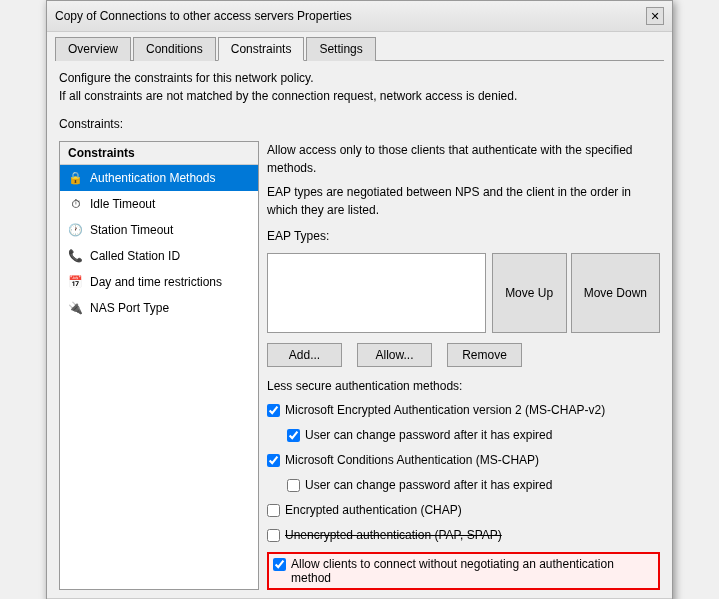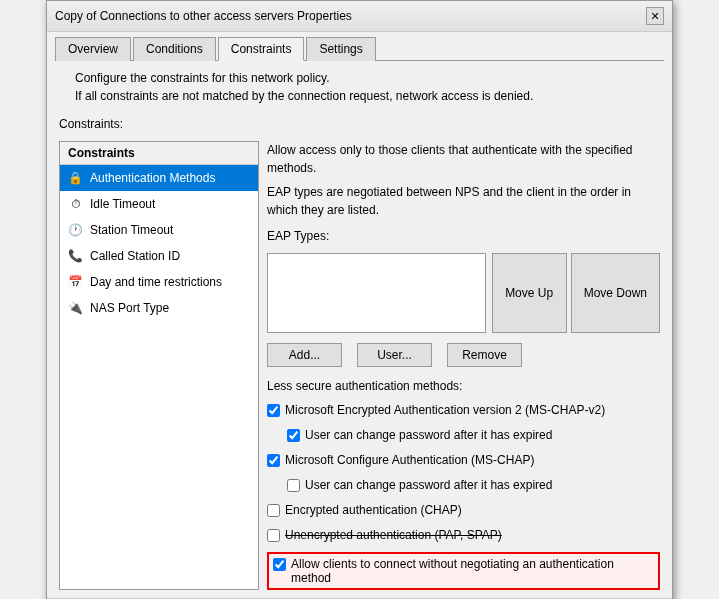--- a/index.html
+++ b/index.html
@@ -5,21 +5,21 @@
     * { box-sizing: border-box; margin: 0; padding: 0; }
     body { font-family: 'Segoe UI', Tahoma, sans-serif; font-size: 12px; background: #f0f0f0; display: flex; justify-content: center; align-items: center; min-height: 100vh; }
     .dialog { width: 627px; min-height: 599px; background: #f0f0f0; border: 1px solid #999; box-shadow: 2px 2px 8px rgba(0,0,0,0.4); display: flex; flex-direction: column; }
     .title-bar { background: linear-gradient(to bottom, #f0f0f0, #e0e0e0); padding: 6px 8px; display: flex; justify-content: space-between; align-items: center; border-bottom: 1px solid #ccc; }
     .title-text { font-size: 12px; font-weight: normal; color: #000; }
     .close-btn { width: 18px; height: 18px; background: #e0e0e0; border: 1px solid #999; cursor: pointer; display: flex; align-items: center; justify-content: center; font-size: 11px; }
     .tabs { display: flex; padding: 4px 8px 0 8px; gap: 2px; }
     .tab { padding: 4px 12px; border: 1px solid #999; background: #e0e0e0; cursor: pointer; font-size: 12px; border-bottom: none; position: relative; top: 1px; }
     .tab.active { background: #f0f0f0; border-bottom: 1px solid #f0f0f0; z-index: 1; }
     .tab-border { height: 1px; background: #999; margin: 0 8px; }
-    .description { padding: 8px 28px; font-size: 12px; line-height: 1.5; }
+    .description { padding: 8px 12px; font-size: 12px; line-height: 1.5; }
     .main-content { display: flex; padding: 8px 12px; gap: 8px; flex: 1; }
     .left-panel { width: 200px; border: 1px solid #999; background: #fff; display: flex; flex-direction: column; }
     .left-panel-header { padding: 4px 8px; font-weight: bold; font-size: 12px; background: #f0f0f0; border-bottom: 1px solid #ccc; }
     .left-panel-item { padding: 5px 8px; cursor: pointer; display: flex; align-items: center; gap: 6px; font-size: 12px; }
     .left-panel-item.selected { background: #0078d7; color: white; }
     .left-panel-item .item-icon { width: 16px; height: 16px; display: flex; align-items: center; justify-content: center; flex-shrink: 0; }
     .right-panel { flex: 1; display: flex; flex-direction: column; gap: 6px; }
     .right-desc { font-size: 12px; line-height: 1.5; }
     .eap-label { font-size: 12px; margin-top: 4px; }
     .eap-area { display: flex; gap: 6px; margin-top: 4px; }
@@ -101,37 +101,37 @@
       <div class="eap-area">
         <div class="eap-list"></div>
         <div class="eap-buttons">
           <button class="btn">Move Up</button>
           <button class="btn">Move Down</button>
         </div>
       </div>
 
       <div class="btn-row">
         <button class="btn">Add...</button>
-        <button class="btn">User...</button>
+        <button class="btn">Allow...</button>
         <button class="btn">Remove</button>
       </div>
 
       <div class="less-secure">Less secure authentication methods:</div>
 
       <div class="checkbox-item">
         <input type="checkbox" checked="" style="">
         <span>Microsoft Encrypted Authentication version 2 (MS-CHAP-v2)</span>
       </div>
       <div class="checkbox-item indented">
         <input type="checkbox" checked="" style="">
         <span>User can change password after it has expired</span>
       </div>
       <div class="checkbox-item">
         <input type="checkbox" checked="" style="">
-        <span>Microsoft Configure Authentication (MS-CHAP)</span>
+        <span>Microsoft Conditions Authentication (MS-CHAP)</span>
       </div>
       <div class="checkbox-item indented">
         <input type="checkbox" style="">
         <span>User can change password after it has expired</span>
       </div>
       <div class="checkbox-item">
         <input type="checkbox" style="">
         <span>Encrypted authentication (CHAP)</span>
       </div>
       <div class="checkbox-item">

